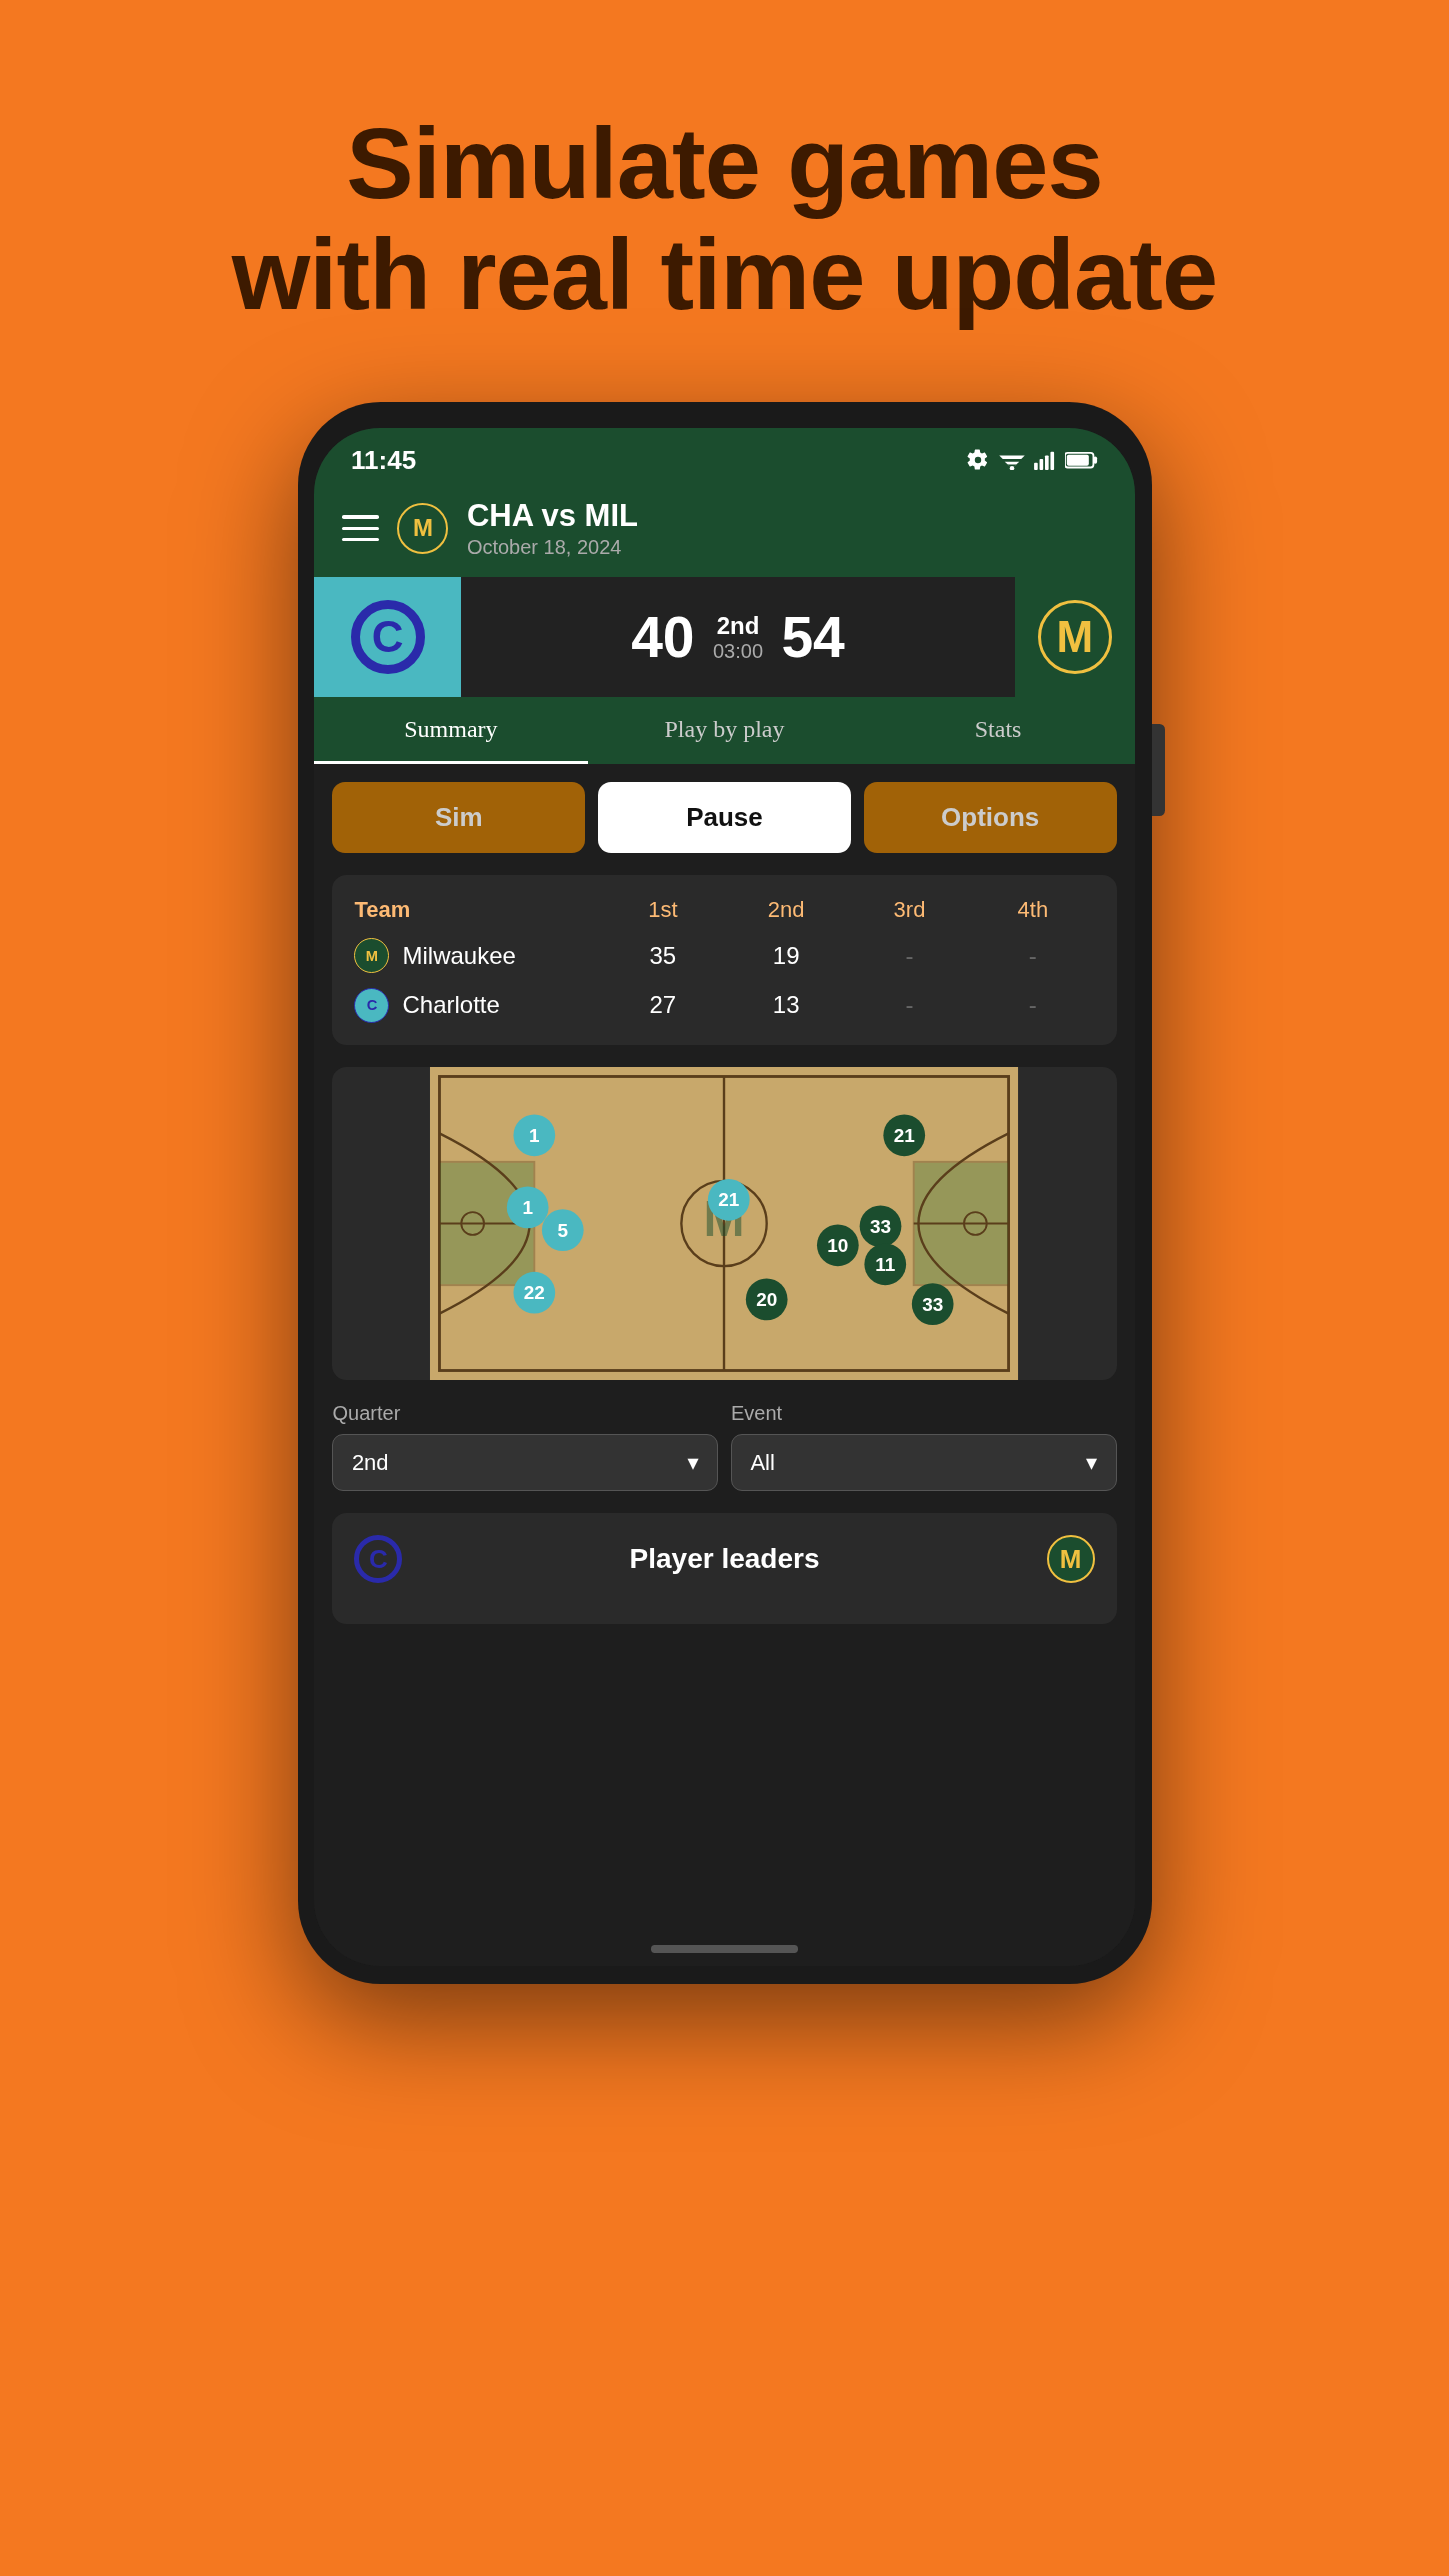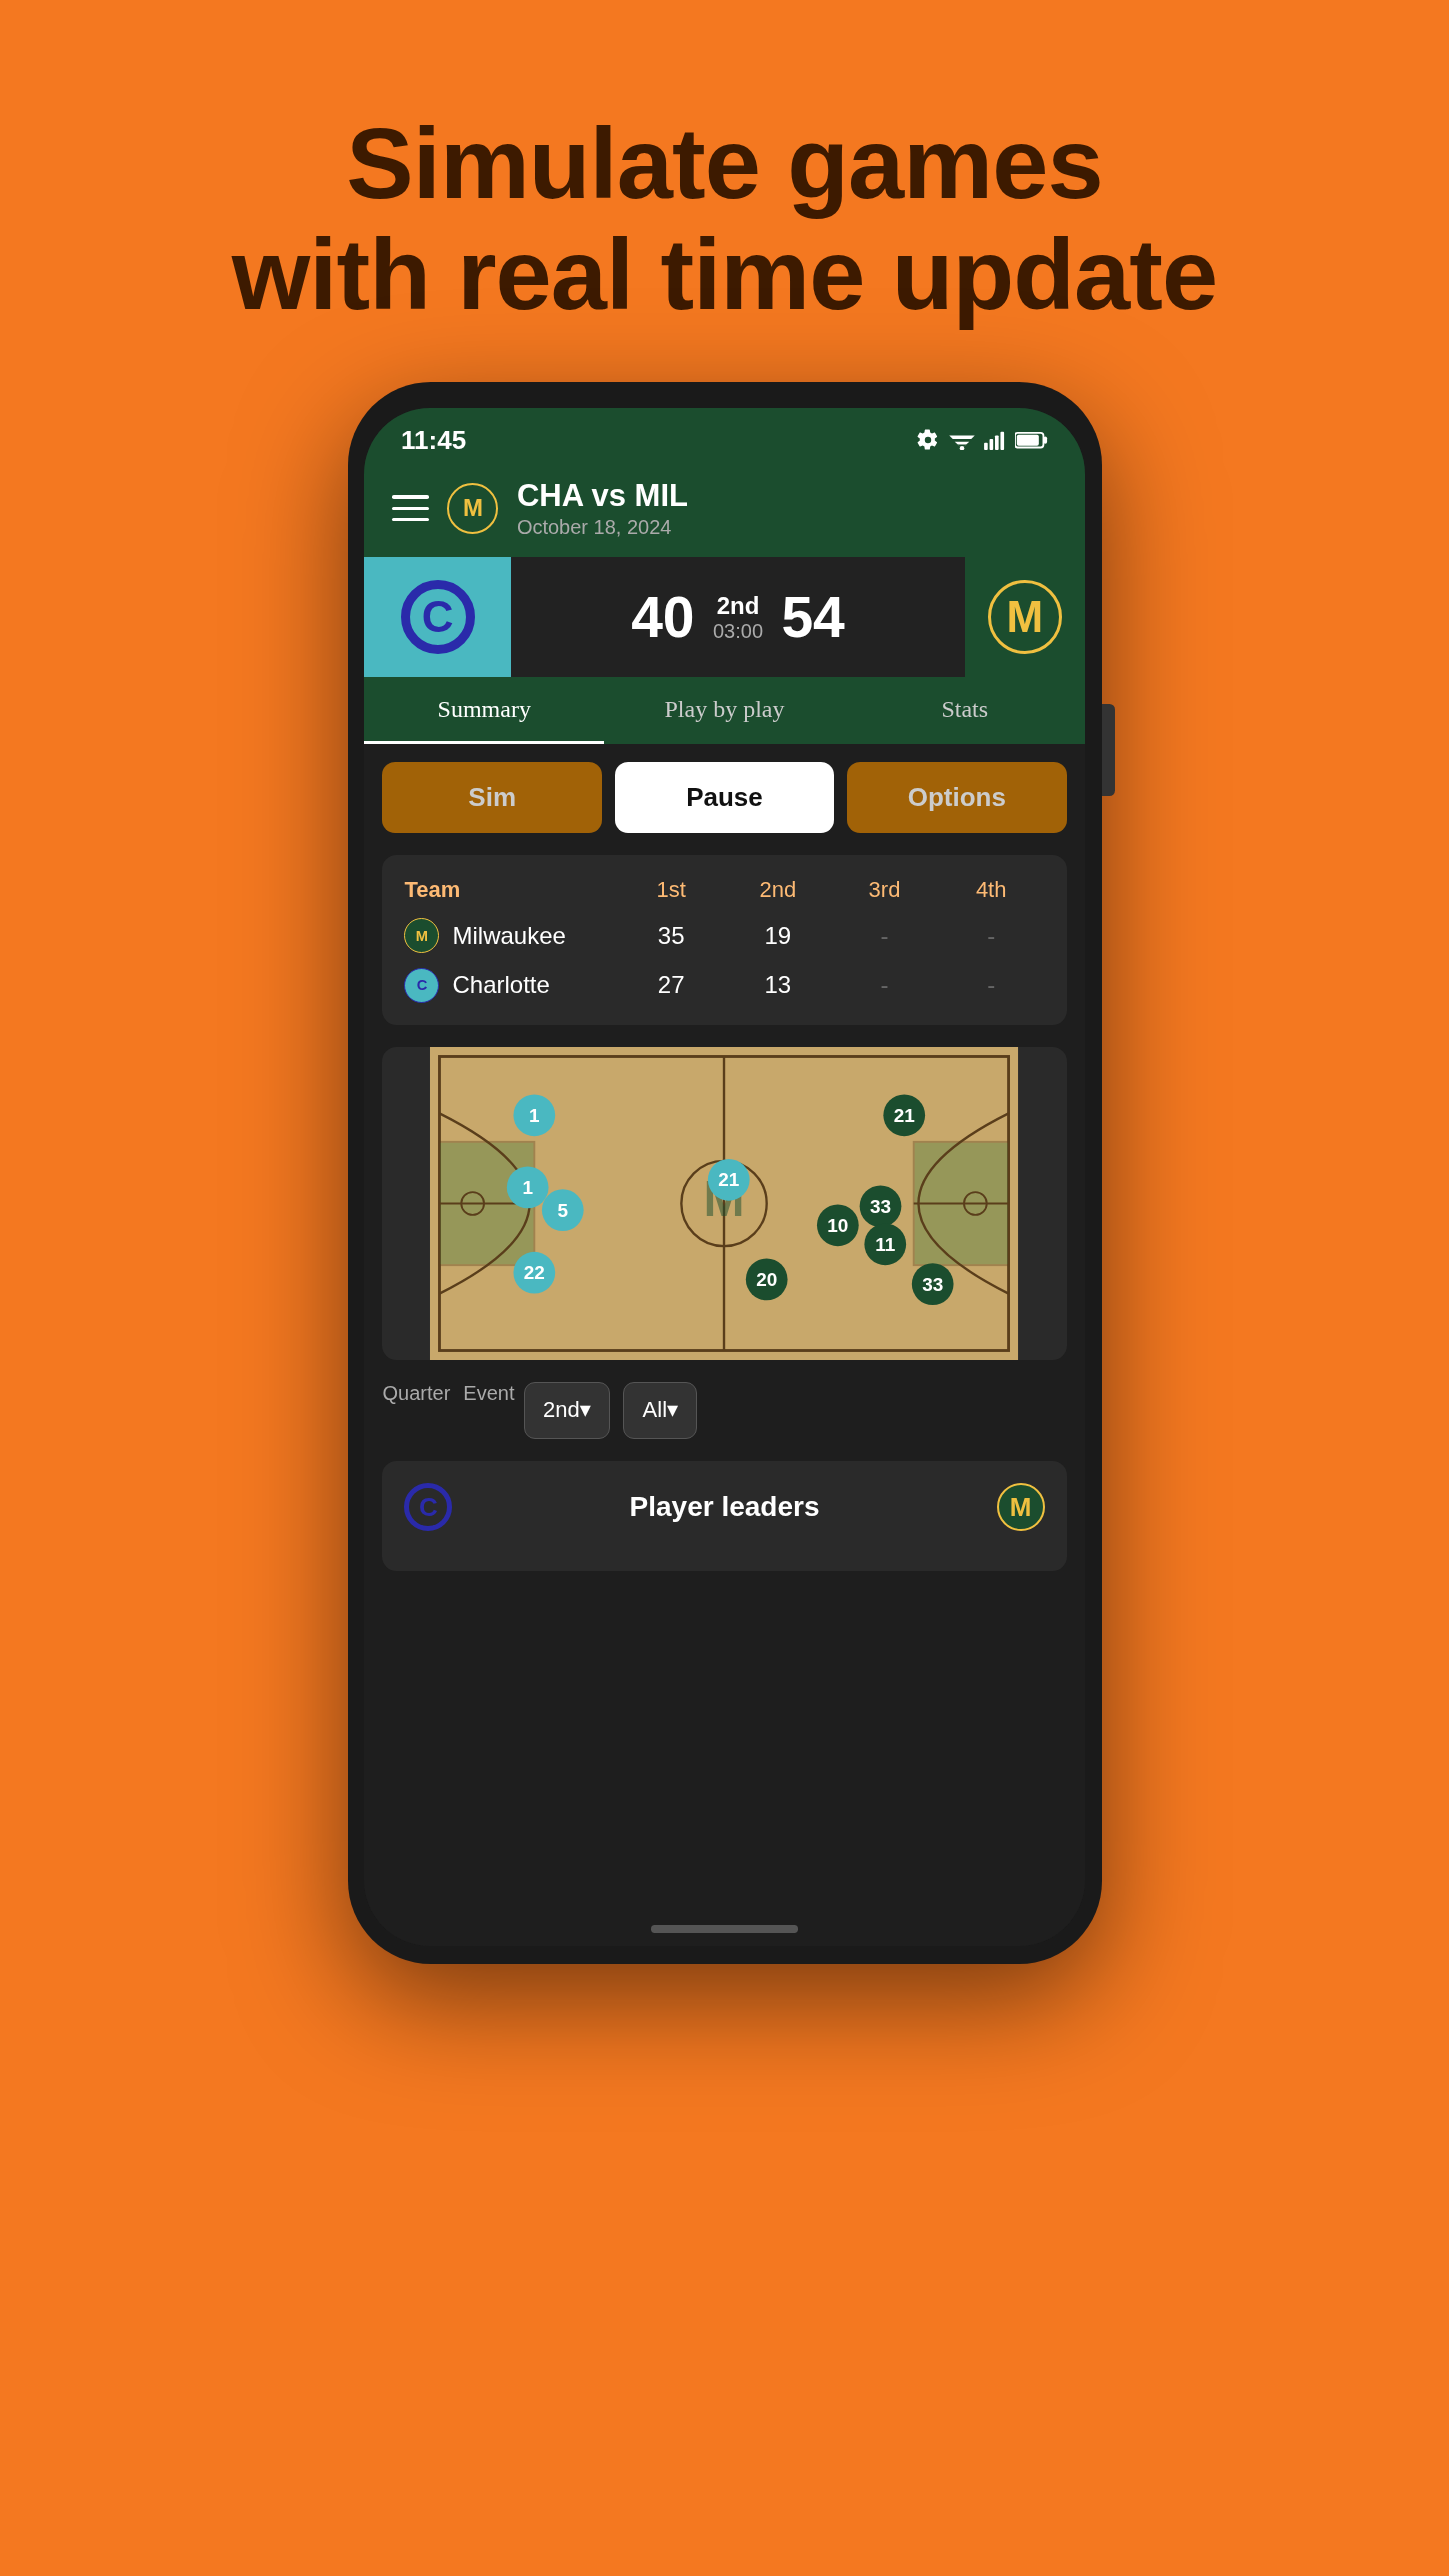--- a/index.html
+++ b/index.html
@@ -18,23 +18,23 @@
       margin-top: 108px;
       text-align: center;
       color: #3d1a00;
       font-size: 101px;
       font-weight: 900;
       line-height: 1.1;
       letter-spacing: -0.9px;
     }
 
     .phone-wrapper {
-      margin-top: 52px;
+      margin-top: 72px;
       position: relative;
-      width: 754px;
+      width: 854px;
       height: 1582px;
       padding-left: 40px;
     }
 
     .phone-shell {
       position: absolute;
       inset: 0;
       background: #1a1a1a;
       border-radius: 83px;
       box-shadow: 0 37px 110px rgba(0,0,0,0.5);
@@ -350,21 +350,21 @@
     }
     .no-event-text {
       color: white;
       font-size: 24px;
       font-weight: 600;
       line-height: 1.3;
     }
     .dropdown-group {
       flex: 2;
       display: flex;
-      flex-direction: row;
+      flex-direction: column;
       gap: 9.2px;
     }
     .dropdown-row {
       display: flex;
       gap: 13px;
     }
     .dropdown-select {
       flex: 1;
       background: #333;
       border: 0.9px solid #555;

